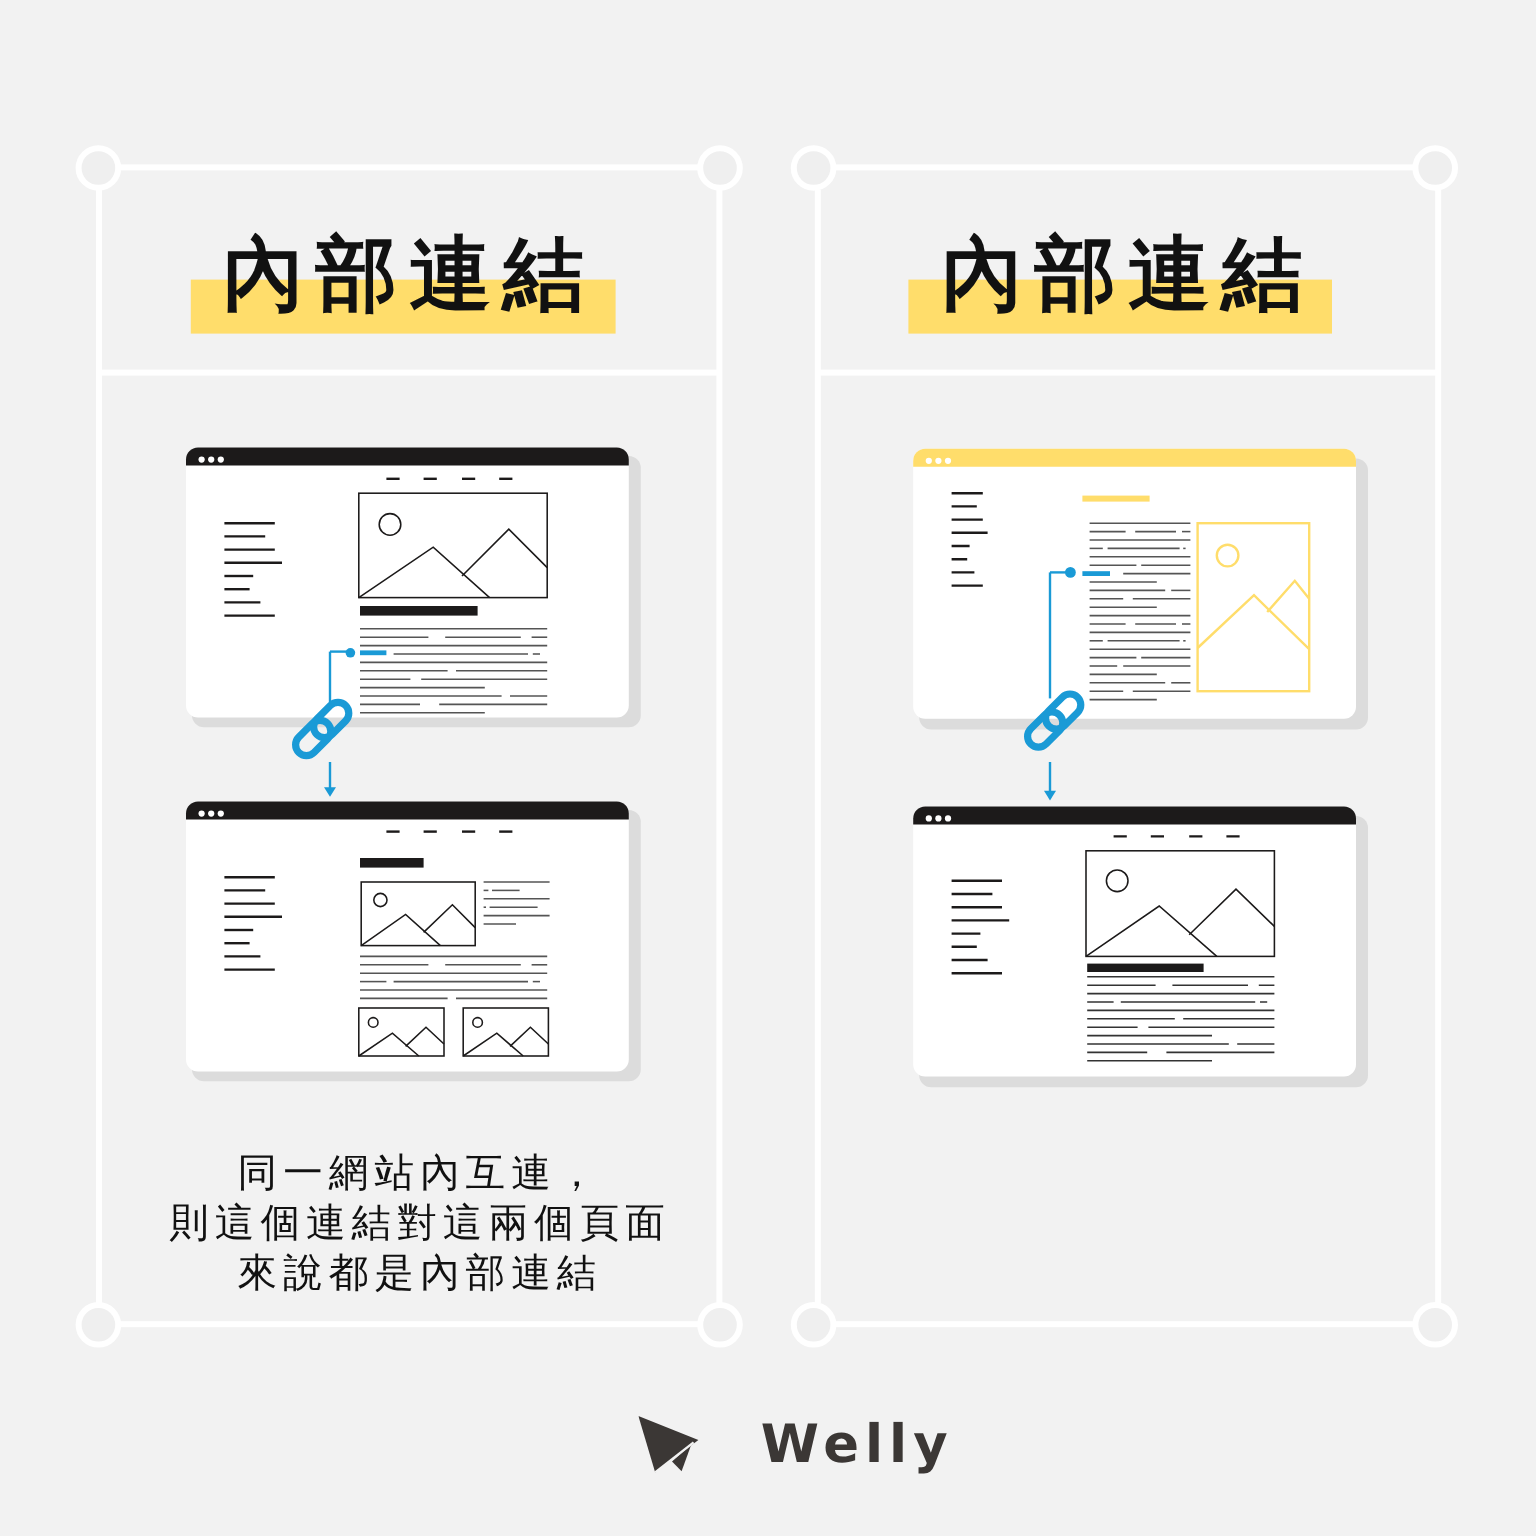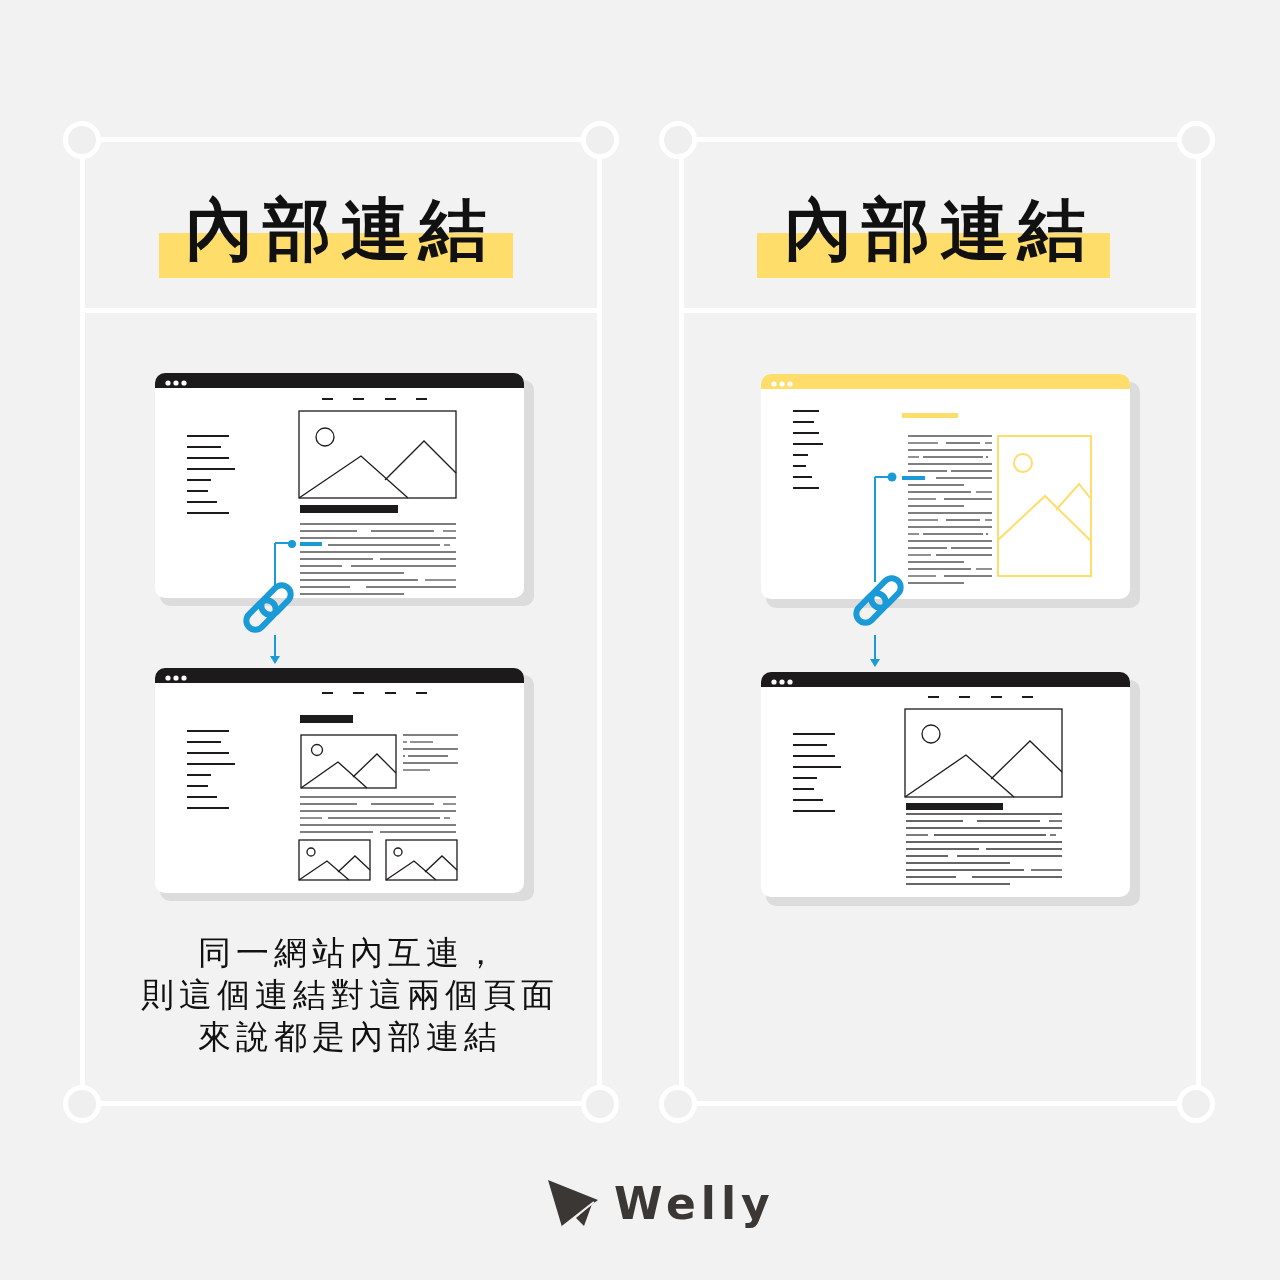--- a/index.html
+++ b/index.html
@@ -6,21 +6,21 @@
     html, body { width: 1280px; height: 1280px; background: #f2f2f2; overflow: hidden; }
     body { position: relative; font-family: "DejaVu Sans", sans-serif; color: #111; }
     .abs { position: absolute; }
     .frame-line { position: absolute; background: #ffffff; }
     .node { position: absolute; width: 38px; height: 38px; border-radius: 50%; border: 5px solid #ffffff; background: #efefef; }
     .title-wrap { position: absolute; height: 100px; display: flex; align-items: center; justify-content: center; text-align: right; }
     .title-hl { position: absolute; height: 45px; background: #ffdd6b; }
     .title { position: relative; font-size: 68px; font-weight: bold; letter-spacing: 10px; color: #111; line-height: 1; font-family: "DejaVu Sans", sans-serif; }
     .caption { position: absolute; text-align: center; font-size: 33px; line-height: 42px; letter-spacing: 5px; color: #111; font-family: "DejaVu Sans", sans-serif; }
     .caption div { white-space: nowrap; }
-    .logo { position: absolute; left: 548px; top: 1178px; display: flex; align-items: center; }
+    .logo { position: absolute; left: 532px; top: 1178px; display: flex; align-items: center; gap: 36px; }
     .logo-text { font-size: 44px; font-weight: bold; letter-spacing: 5px; color: #3b3735; font-family: "DejaVu Sans", sans-serif; margin-left: 14px; }
     svg { display: block; }
   </style>
 </head>
 <body>
 
 <div>
   <div class="frame-line" style="left:100px; top:137px; width:482px; height:5px;"></div>
   <div class="frame-line" style="left:80px; top:158px; width:5px; height:928px;"></div>
   <div class="frame-line" style="left:597px; top:158px; width:5px; height:928px;"></div>
@@ -151,21 +151,21 @@
       <line x1="150" y1="146" x2="306" y2="146"></line>
       <line x1="150" y1="153" x2="172" y2="153"></line>
         <line x1="178" y1="153" x2="290" y2="153"></line>
         <line x1="294" y1="153" x2="300" y2="153"></line>
       <line x1="150" y1="160" x2="306" y2="160"></line>
       <line x1="150" y1="167" x2="223" y2="167"></line>
         <line x1="230" y1="167" x2="306" y2="167"></line>
     </g>
   </svg>
 
-  <div class="caption" style="left:100px; top:932px; width:500px;">
+  <div class="caption" style="left:100px; top:956px; width:500px;">
     <div>同一網站內互連，</div>
     <div>則這個連結對這兩個頁面</div>
     <div>來說都是內部連結</div>
   </div>
 </div>
 
 <div>
   <div class="frame-line" style="left:696px; top:137px; width:484px; height:5px;"></div>
   <div class="frame-line" style="left:679px; top:158px; width:5px; height:928px;"></div>
   <div class="frame-line" style="left:1196px; top:158px; width:5px; height:928px;"></div>

